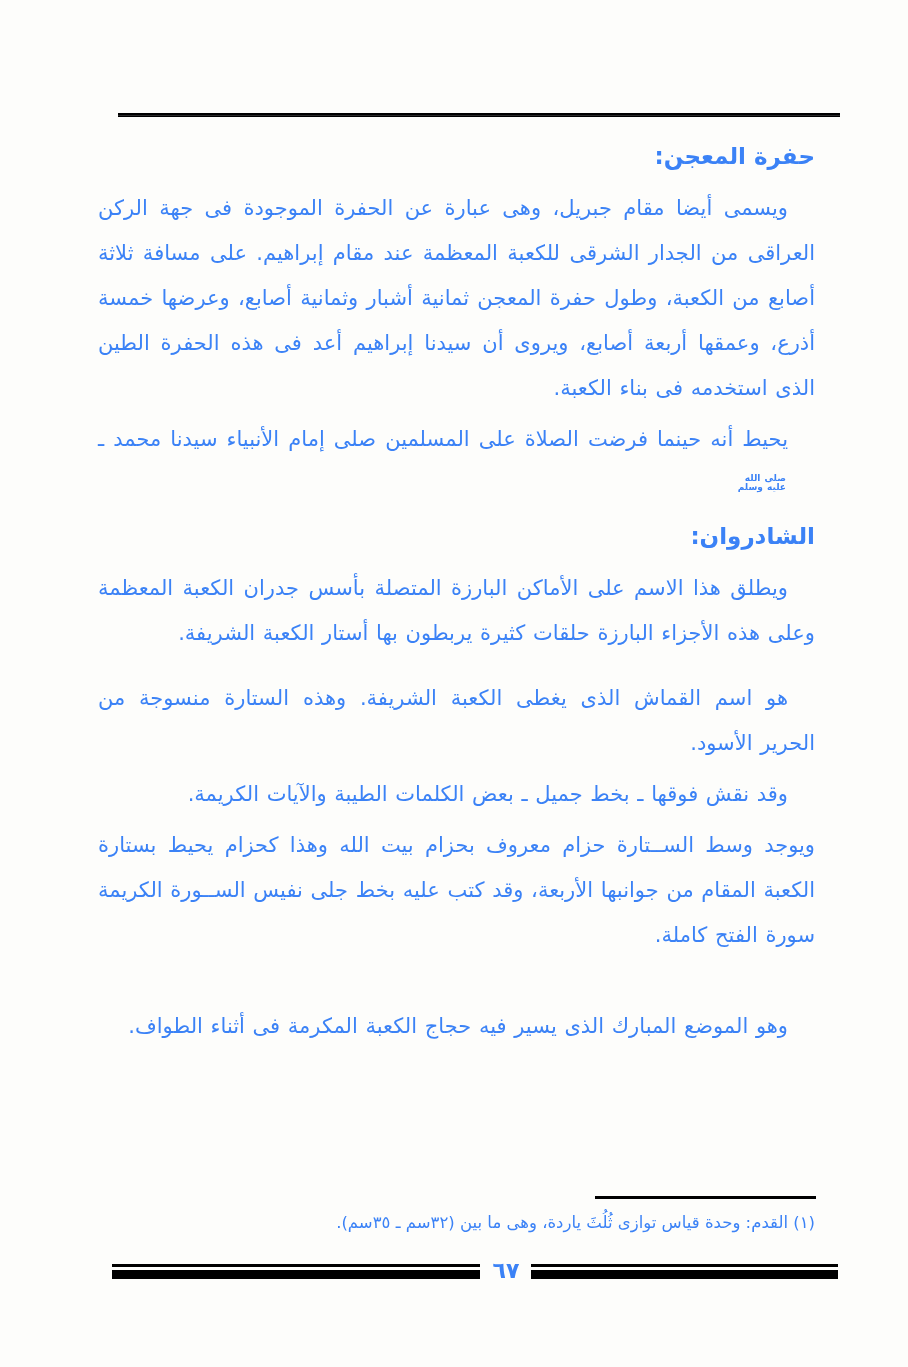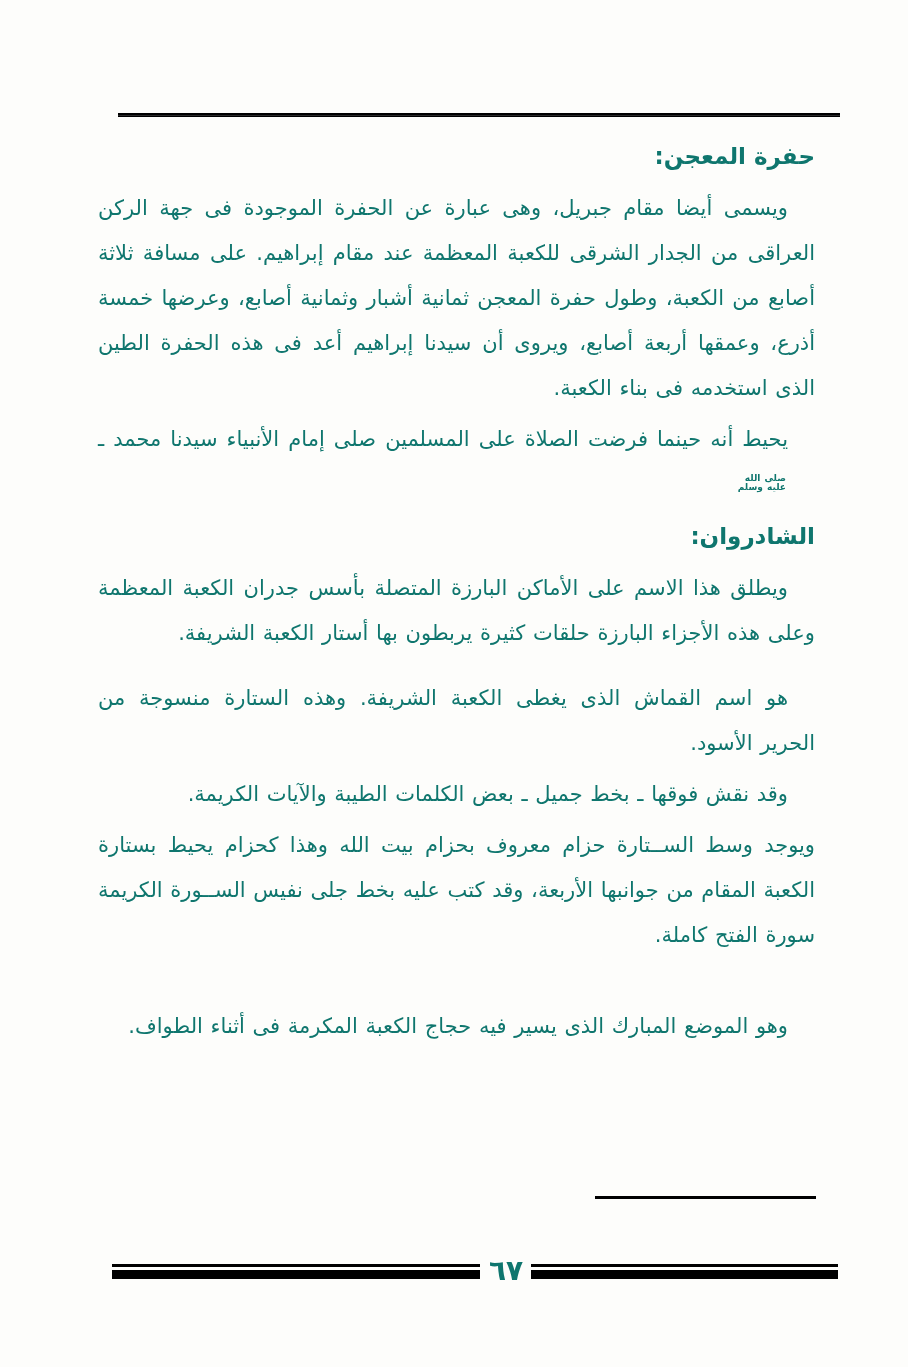--- a/index.html
+++ b/index.html
@@ -6,21 +6,21 @@
     margin: 0;
     padding: 0;
     background: #e8e8e8;
   }
   .page {
     position: relative;
     width: 908px;
     height: 1367px;
     margin: 0 auto;
     background: #fdfdfb;
-    color: #0f766e;
+    color: #3b82f6;
     font-family: "DejaVu Sans", sans-serif;
     overflow: hidden;
   }
   .top-rule {
     position: absolute;
     top: 113px;
     left: 118px;
     width: 722px;
     height: 4px;
     background: linear-gradient(to bottom, #000 0 2px, #2a2a2a 2px 3px, #000 3px 4px);
@@ -88,21 +88,21 @@
     background: linear-gradient(to bottom, #000 0 2.5px, transparent 2.5px 6px, #000 6px 15px);
   }
   .bottom-rule.left-seg  { left: 112px; width: 368px; }
   .bottom-rule.right-seg { left: 531px; width: 307px; }
   .page-number {
     position: absolute;
     top: 1257px;
     left: 482px;
     width: 48px;
     text-align: center;
-    font-size: 28px;
+    font-size: 22px;
     font-weight: bold;
     line-height: 28px;
   }
 </style>
 </head>
 <body>
 
 <div class="page">
 
   <div class="top-rule"></div>
@@ -122,18 +122,19 @@
     <p class="para indent">هو اسم القماش الذى يغطى الكعبة الشريفة. وهذه الستارة منسوجة من الحرير الأسود.</p>
     <p class="para indent">وقد نقش فوقها ـ بخط جميل ـ بعض الكلمات الطيبة والآيات الكريمة.</p>
     <p class="para">ويوجد وسط الســتارة حزام معروف بحزام بيت الله وهذا كحزام يحيط بستارة الكعبة المقام من جوانبها الأربعة، وقد كتب عليه بخط جلى نفيس الســورة الكريمة سورة الفتح كاملة.</p>
   </div>
 
   <div class="section section-3">
     <p class="para indent">وهو الموضع المبارك الذى يسير فيه حجاج الكعبة المكرمة فى أثناء الطواف.</p>
   </div>
 
   <div class="footnote-sep"></div>
+  <div class="footnote">(١) القدم: وحدة قياس توازى ثُلُثَ ياردة، وهى ما بين (٣٢سم ـ ٣٥سم).</div>
 
   <div class="bottom-rule left-seg"></div>
   <div class="page-number">٦٧</div>
   <div class="bottom-rule right-seg"></div>
 
 </div>
 
 </body></html>

